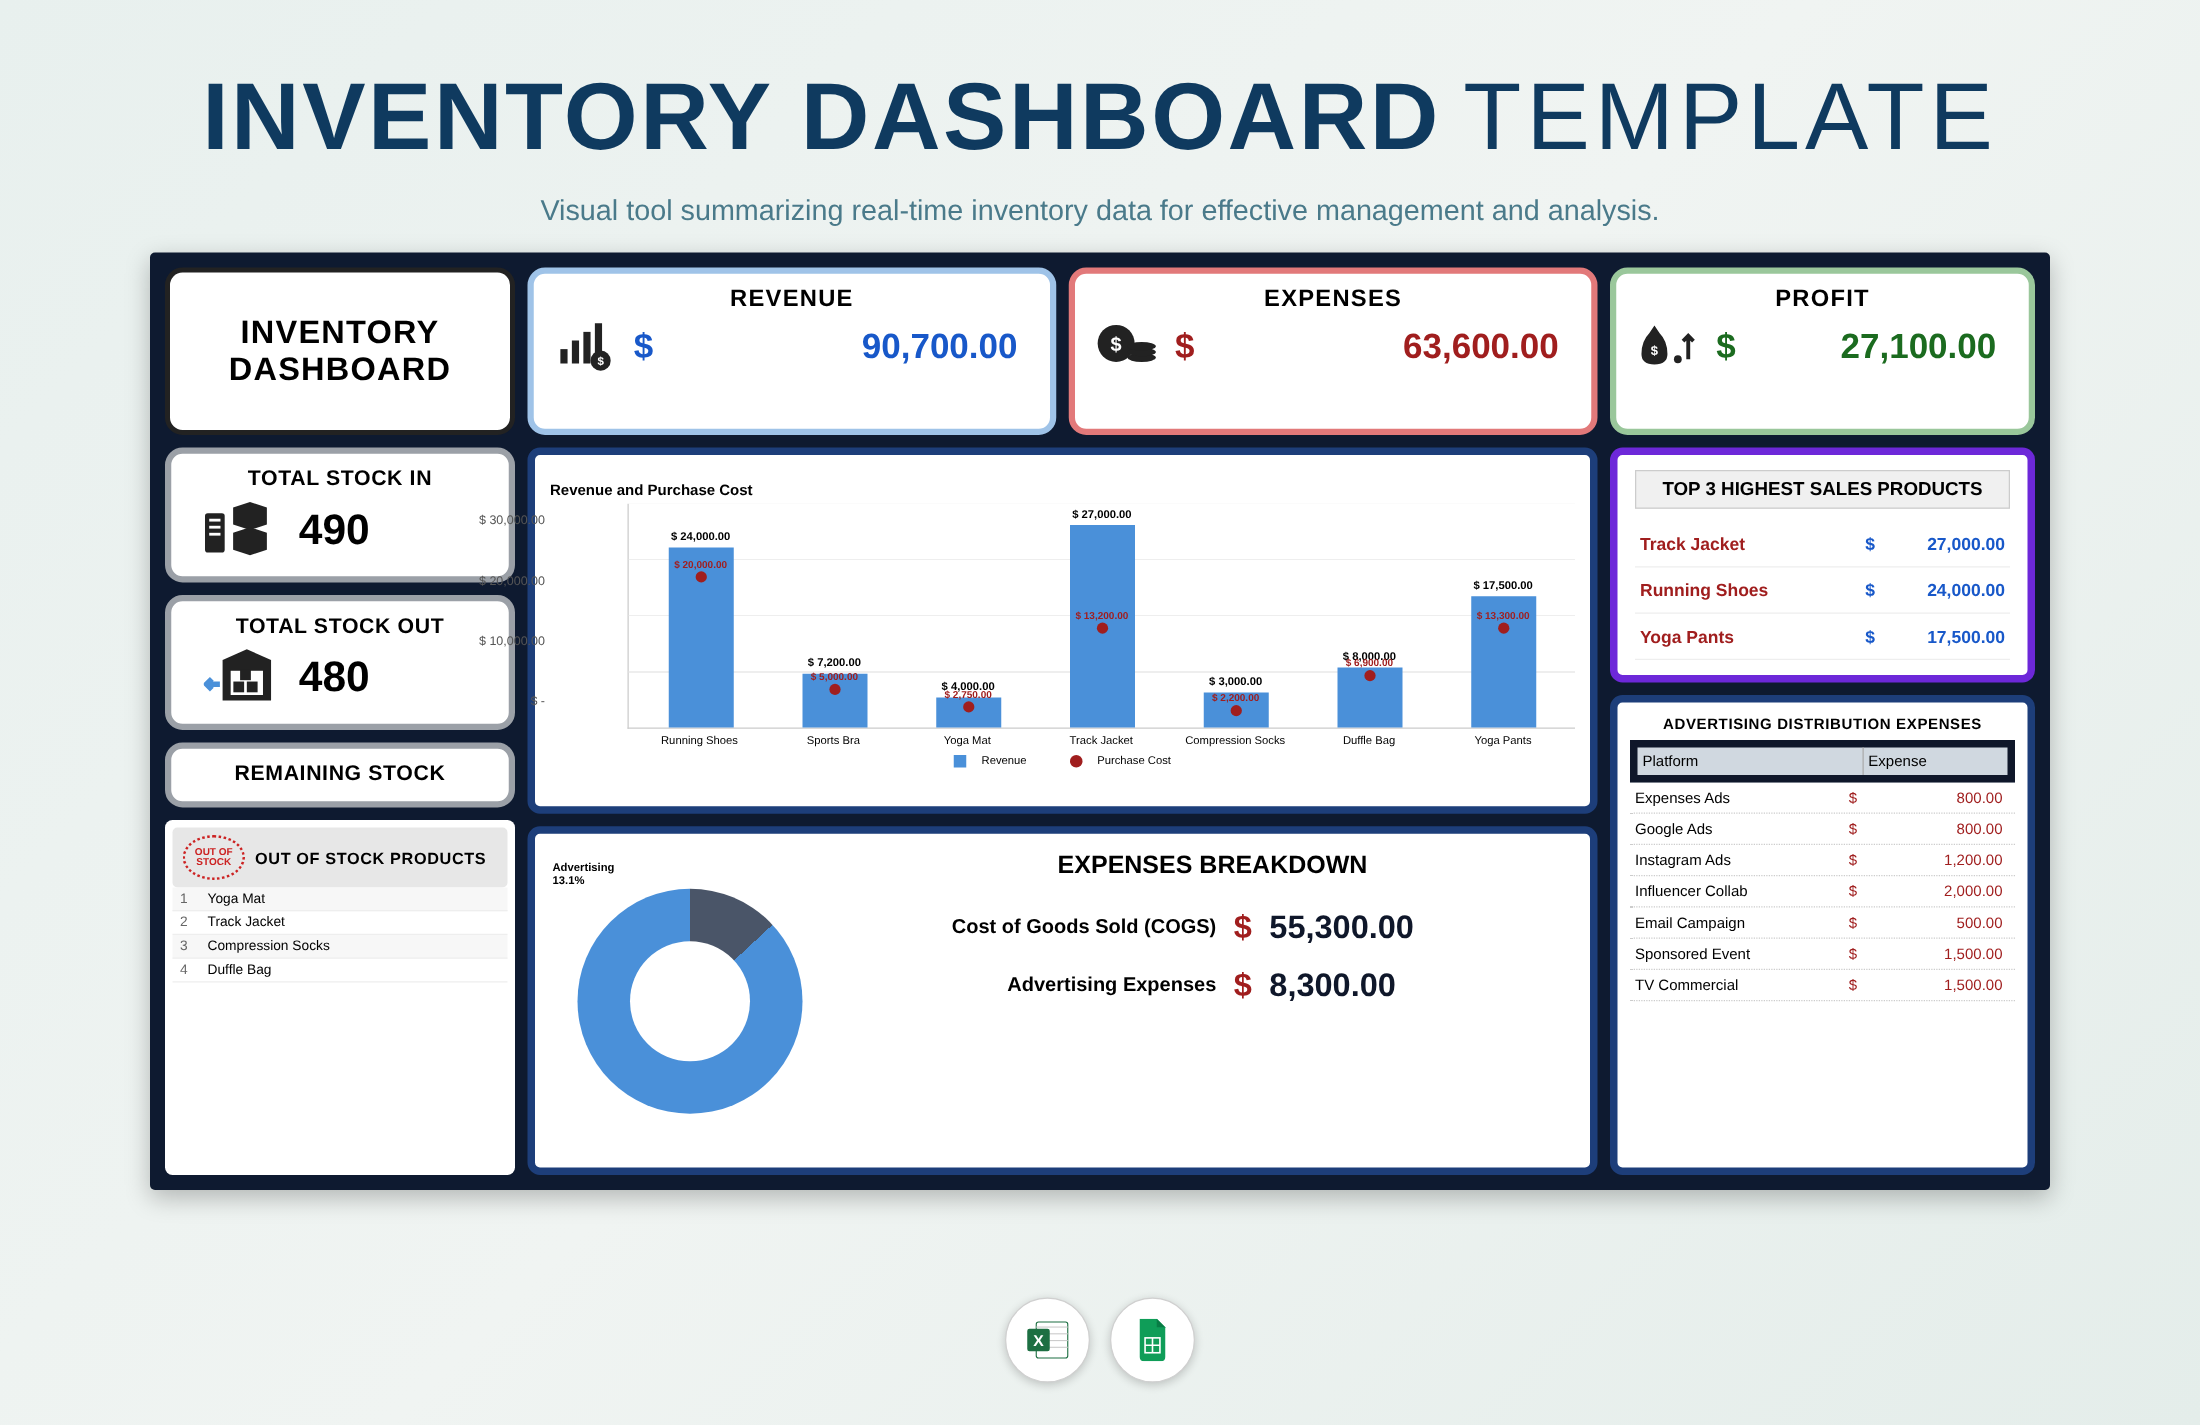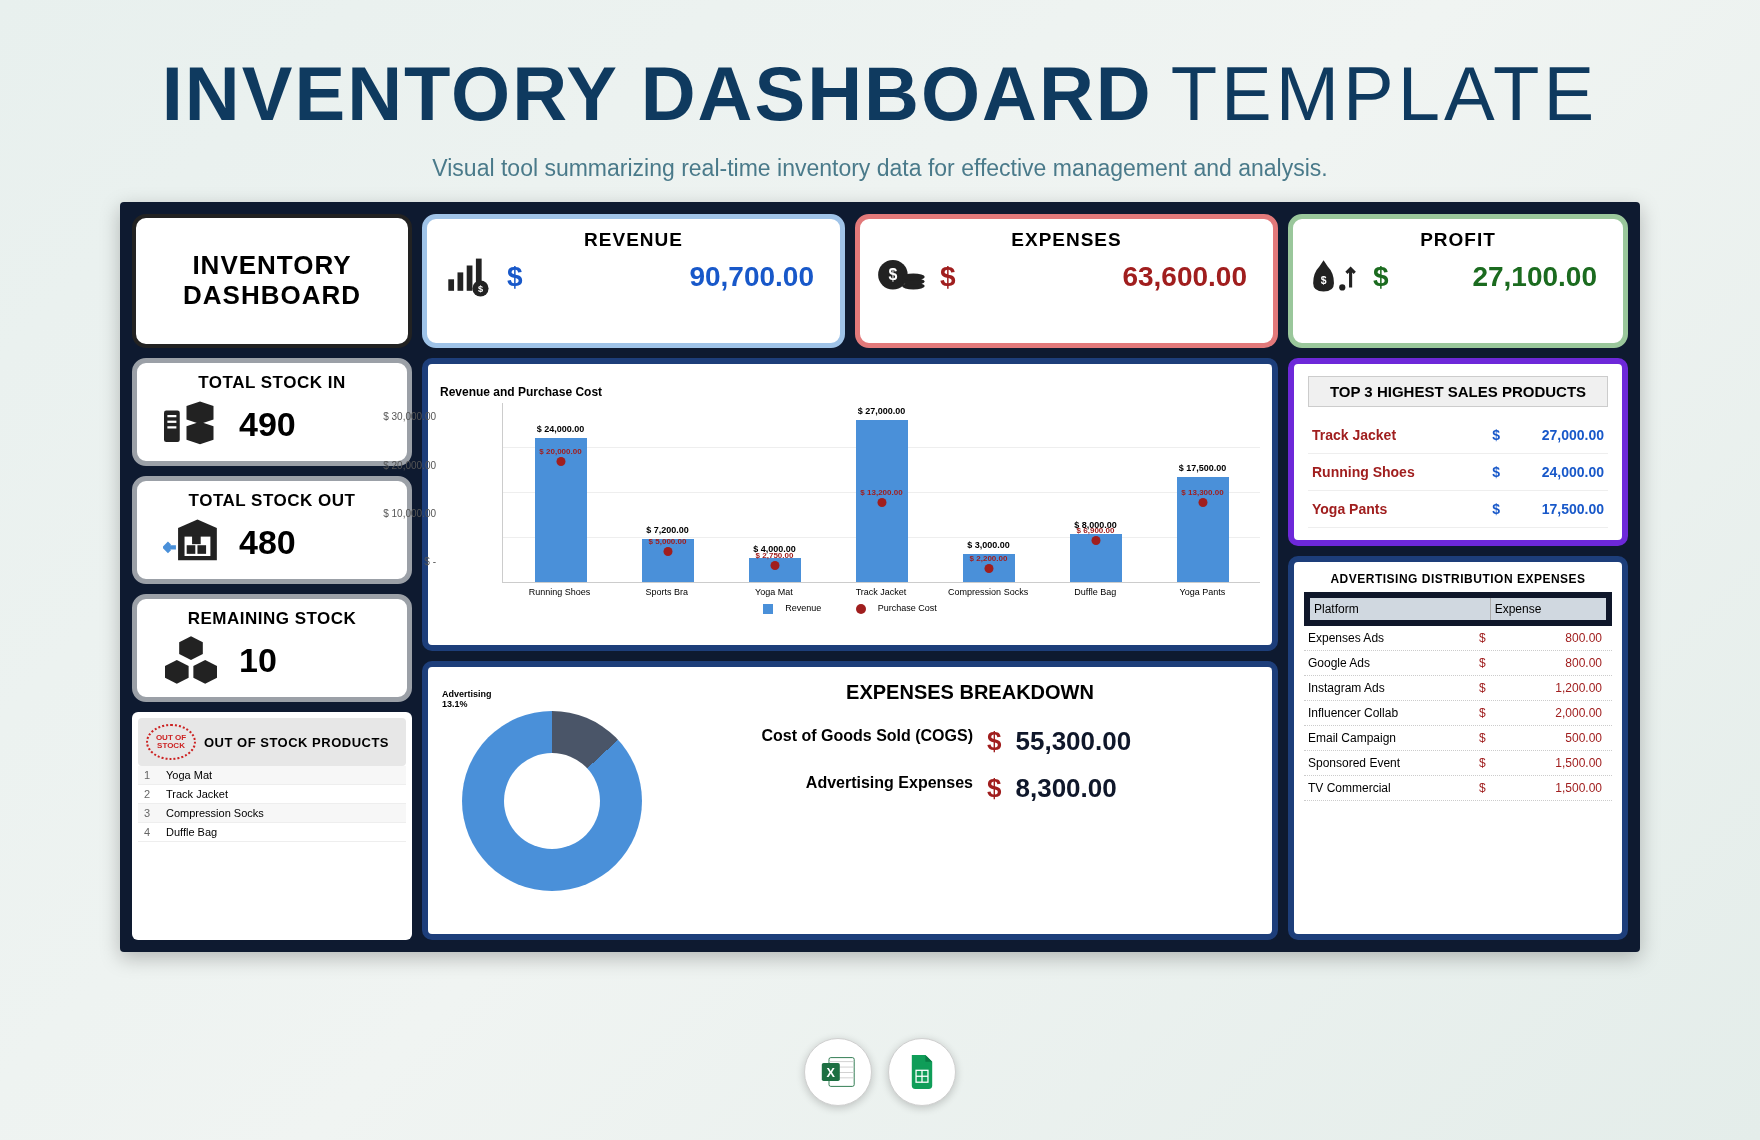--- a/index.html
+++ b/index.html
@@ -188,21 +188,21 @@
   gap: 20px;
   flex: 1;
   position: relative;
 }
 .donut-wrap { width: 220px; display: flex; align-items: center; justify-content: center; position: relative; }
 .donut { width: 180px; height: 180px; border-radius: 50%; background: conic-gradient(#4a5568 0 13.1%, #4a90d9 13.1% 100%); position: relative; }
 .donut::after { content: ""; position: absolute; inset: 42px; background: #fff; border-radius: 50%; }
 .donut-label { position: absolute; top: 8px; left: 0; font-size: 9px; font-weight: 700; }
 .exp-detail { flex: 1; }
 .exp-title { text-align: center; font-weight: 900; font-size: 20px; margin-bottom: 22px; }
-.exp-row { display: flex; gap: 14px; margin-bottom: 16px; }
+.exp-row { display: flex; align-items: center; gap: 14px; margin-bottom: 16px; }
 .exp-label { flex: 1.2; text-align: right; font-weight: 700; font-size: 16px; line-height: 1.2; }
 .exp-dollar { font-size: 26px; font-weight: 700; color: #a01e1e; }
 .exp-value { font-size: 26px; font-weight: 700; color: #0f172a; flex: 1; text-align: left; }
 
 .right-col {
   grid-column: 3 / 4;
   grid-row: 2 / 4;
   display: flex;
   flex-direction: column;
   gap: 10px;
@@ -354,30 +354,20 @@
               <rect x="32" y="24" width="8" height="8" fill="#222"></rect>
               <rect x="27" y="15" width="8" height="8" fill="#222"></rect>
               <path d="M12 26 L2 26 M6 22 L2 26 L6 30" stroke="#4a90d9" stroke-width="4" fill="none"></path>
             </svg>
         </div>
         <span class="stat-value">480</span>
       </div>
     </div>
     <div class="stat-card">
       <div class="stat-title">REMAINING STOCK</div>
-      <div class="stat-body">
-        <div class="stat-icon">
-          <svg viewBox="0 0 44 40" width="52" height="48" fill="#222">
-              <path d="M22 0 L32 5 L32 15 L22 20 L12 15 L12 5 Z"></path>
-              <path d="M10 20 L20 25 L20 35 L10 40 L0 35 L0 25 Z"></path>
-              <path d="M34 20 L44 25 L44 35 L34 40 L24 35 L24 25 Z"></path>
-            </svg>
-        </div>
-        <span class="stat-value">10</span>
-      </div>
     </div>
     <div class="oos-card">
       <div class="oos-header">
         <div class="oos-badge">OUT OF STOCK</div>
         <span class="oos-title">OUT OF STOCK PRODUCTS</span>
       </div>
       <div class="oos-list" id="oos-list">
           <div class="oos-row">
             <span class="oos-num">1</span>
             <span>Yoga Mat</span>

